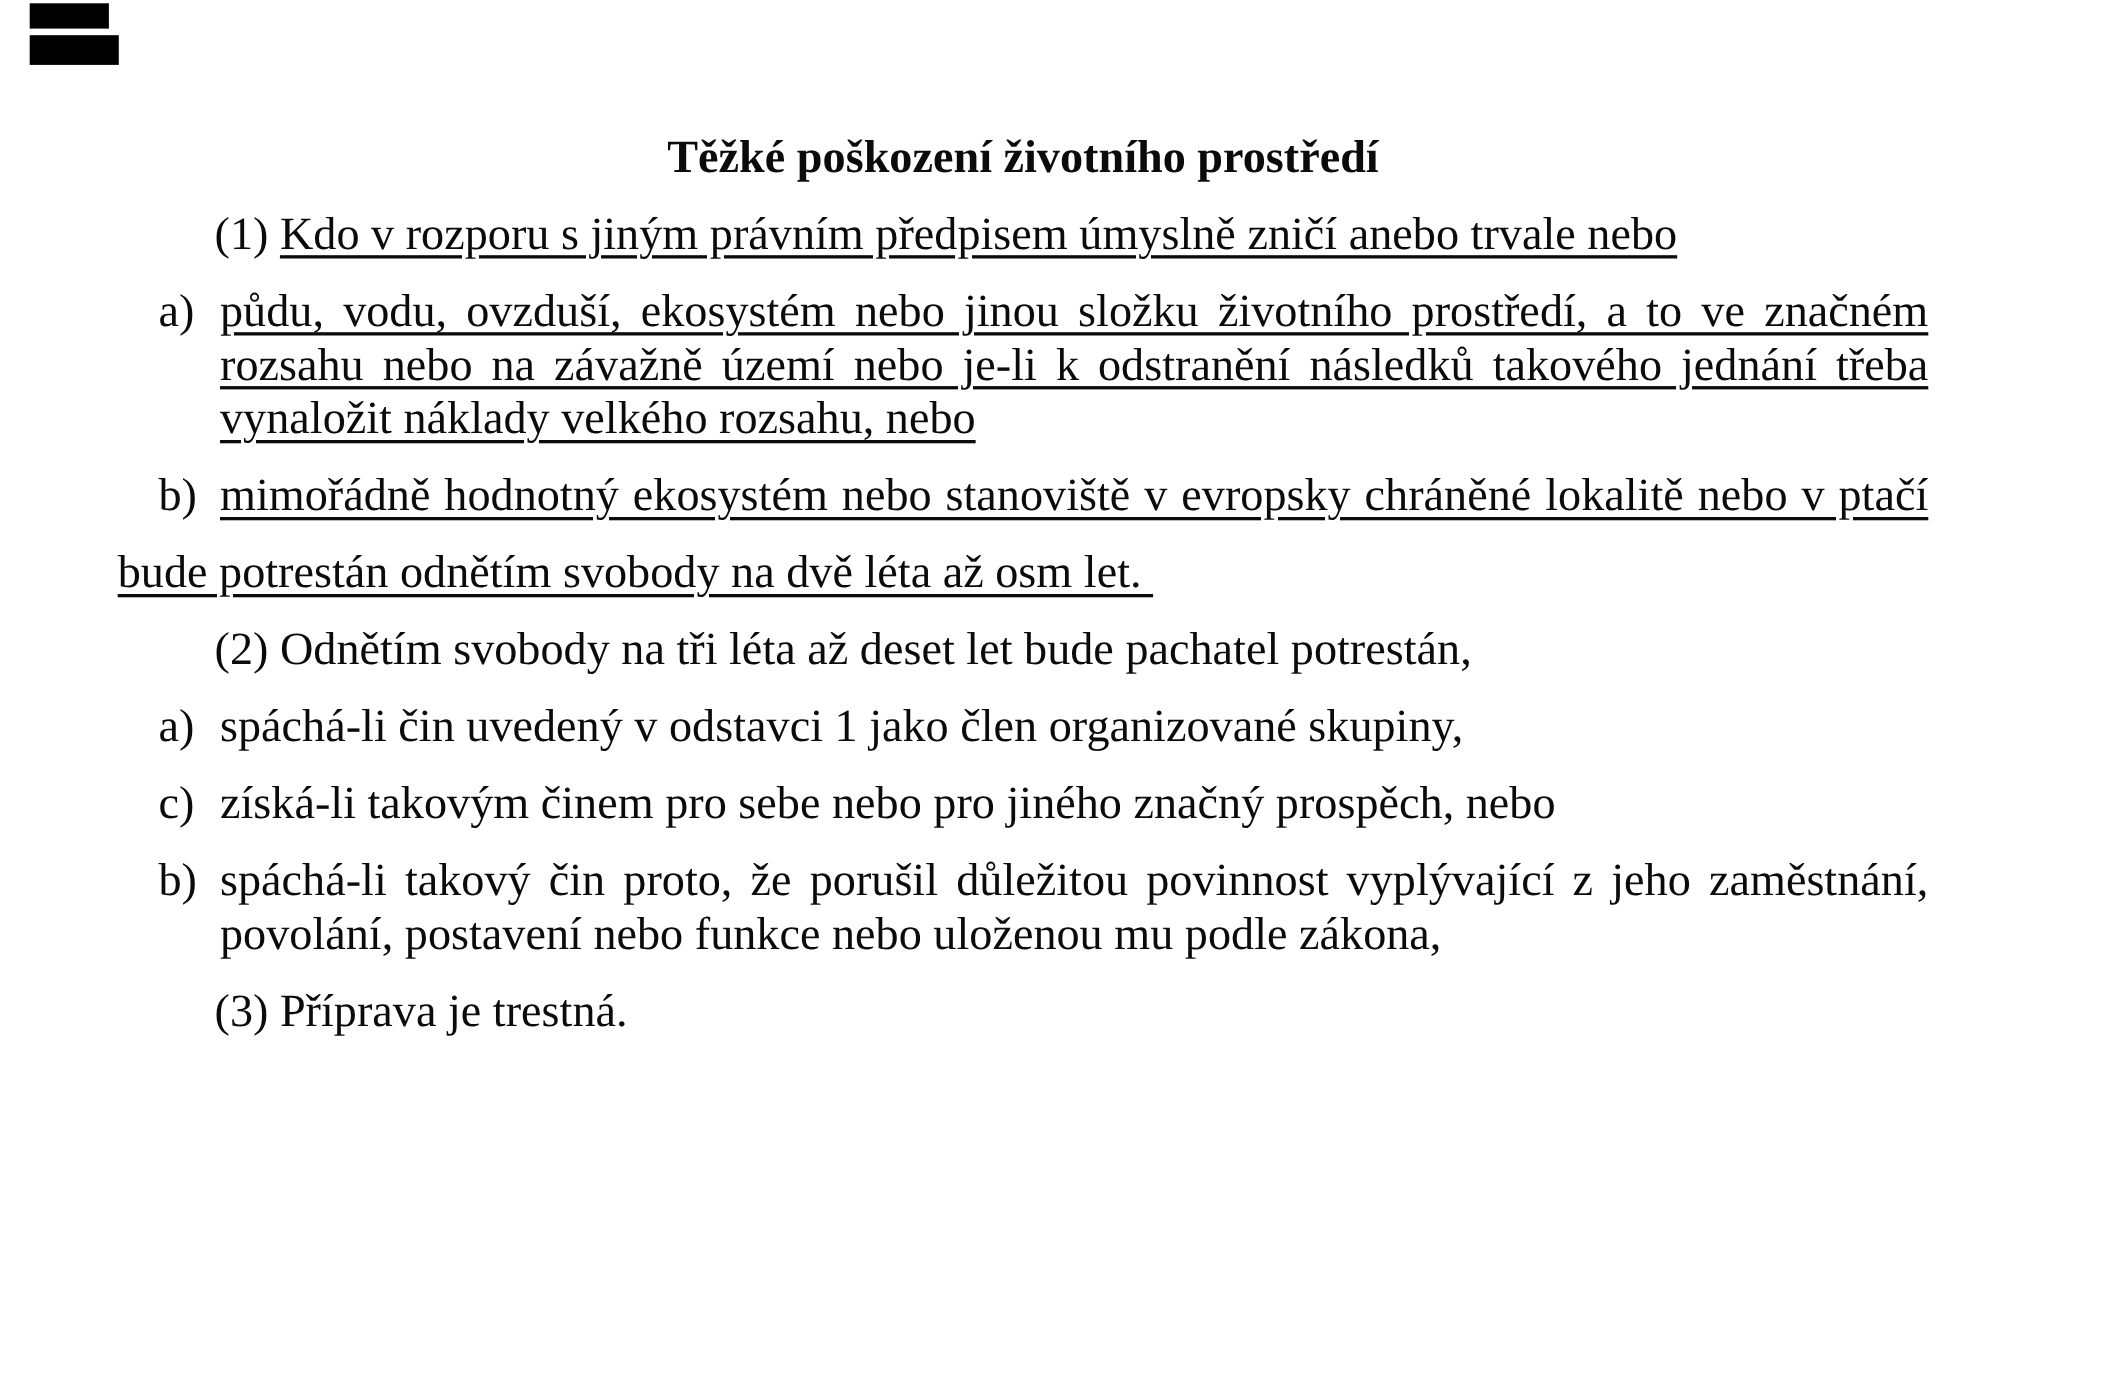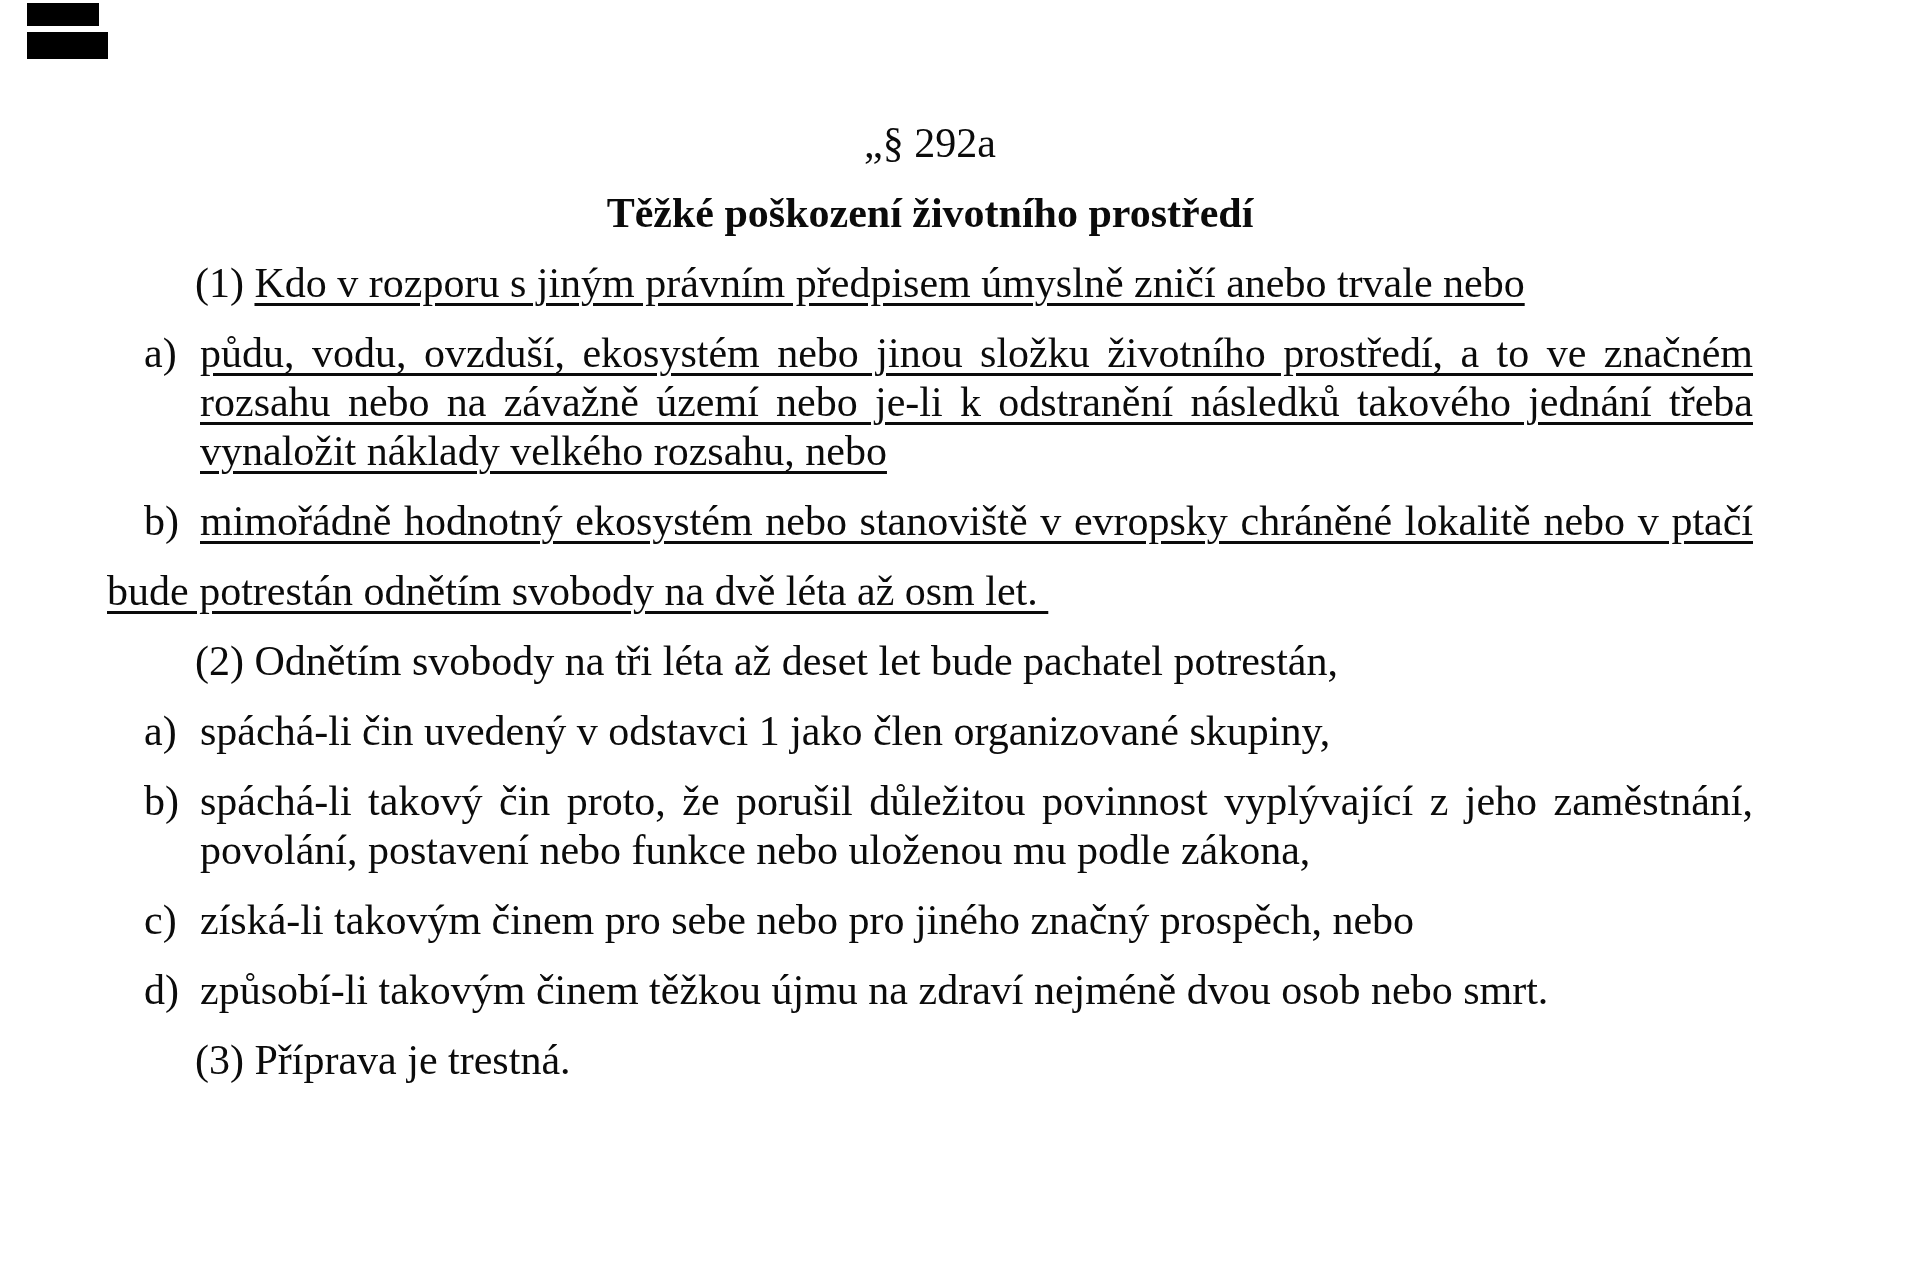--- a/index.html
+++ b/index.html
@@ -54,21 +54,20 @@
   }
 </style>
 </head>
 <body>
 
 <div class="redaction" id="redaction-1"></div>
 <div class="redaction" id="redaction-2"></div>
 
 <div class="doc">
 
-  <p class="blk center"><span>„§ 292a</span></p>
 
   <p class="blk center bold"><span>Těžké poškození životního prostředí</span></p>
 
   <p class="blk indent"><span>(1) </span><span class="u">Kdo v rozporu s jiným právním předpisem úmyslně zničí anebo trvale nebo</span><br></p>
 
   <div class="blk item">
     <div class="jl"><span class="marker">a)</span><span class="u">půdu, vodu, ovzduší, ekosystém nebo jinou složku životního prostředí, a to ve značném</span></div>
     <div class="jl"><span class="u">rozsahu nebo na závažně území nebo je-li k odstranění následků takového jednání třeba</span></div>
     <div><span class="u">vynaložit náklady velkého rozsahu, nebo</span></div>
   </div>
@@ -79,27 +78,24 @@
 
   <p class="blk"><span class="u">bude potrestán odnětím svobody na dvě léta až osm let.&nbsp;</span></p>
 
   <p class="blk indent"><span>(2) Odnětím svobody na tři léta až deset let bude pachatel potrestán,</span></p>
 
   <div class="blk item">
     <div><span class="marker">a)</span><span>spáchá-li čin uvedený v odstavci 1 jako člen organizované skupiny,</span></div>
   </div>
 
   <div class="blk item">
+    <div><span class="marker">c)</span><span>získá-li takovým činem pro sebe nebo pro jiného značný prospěch, nebo</span></div>
+  </div>
+
+  <div class="blk item">
     <div class="jl"><span class="marker">b)</span><span>spáchá-li takový čin proto, že porušil důležitou povinnost vyplývající z jeho zaměstnání,</span></div>
     <div><span>povolání, postavení nebo funkce nebo uloženou mu podle zákona,</span></div>
   </div>
 
-  <div class="blk item">
-    <div><span class="marker">c)</span><span>získá-li takovým činem pro sebe nebo pro jiného značný prospěch, nebo</span></div>
-  </div>
-
-  <div class="blk item">
-    <div><span class="marker">d)</span><span>způsobí-li takovým činem těžkou újmu na zdraví nejméně dvou osob nebo smrt.</span></div>
-  </div>
 
   <p class="blk indent"><span>(3) Příprava je trestná.</span></p>
 
 </div>
 
 </body></html>

